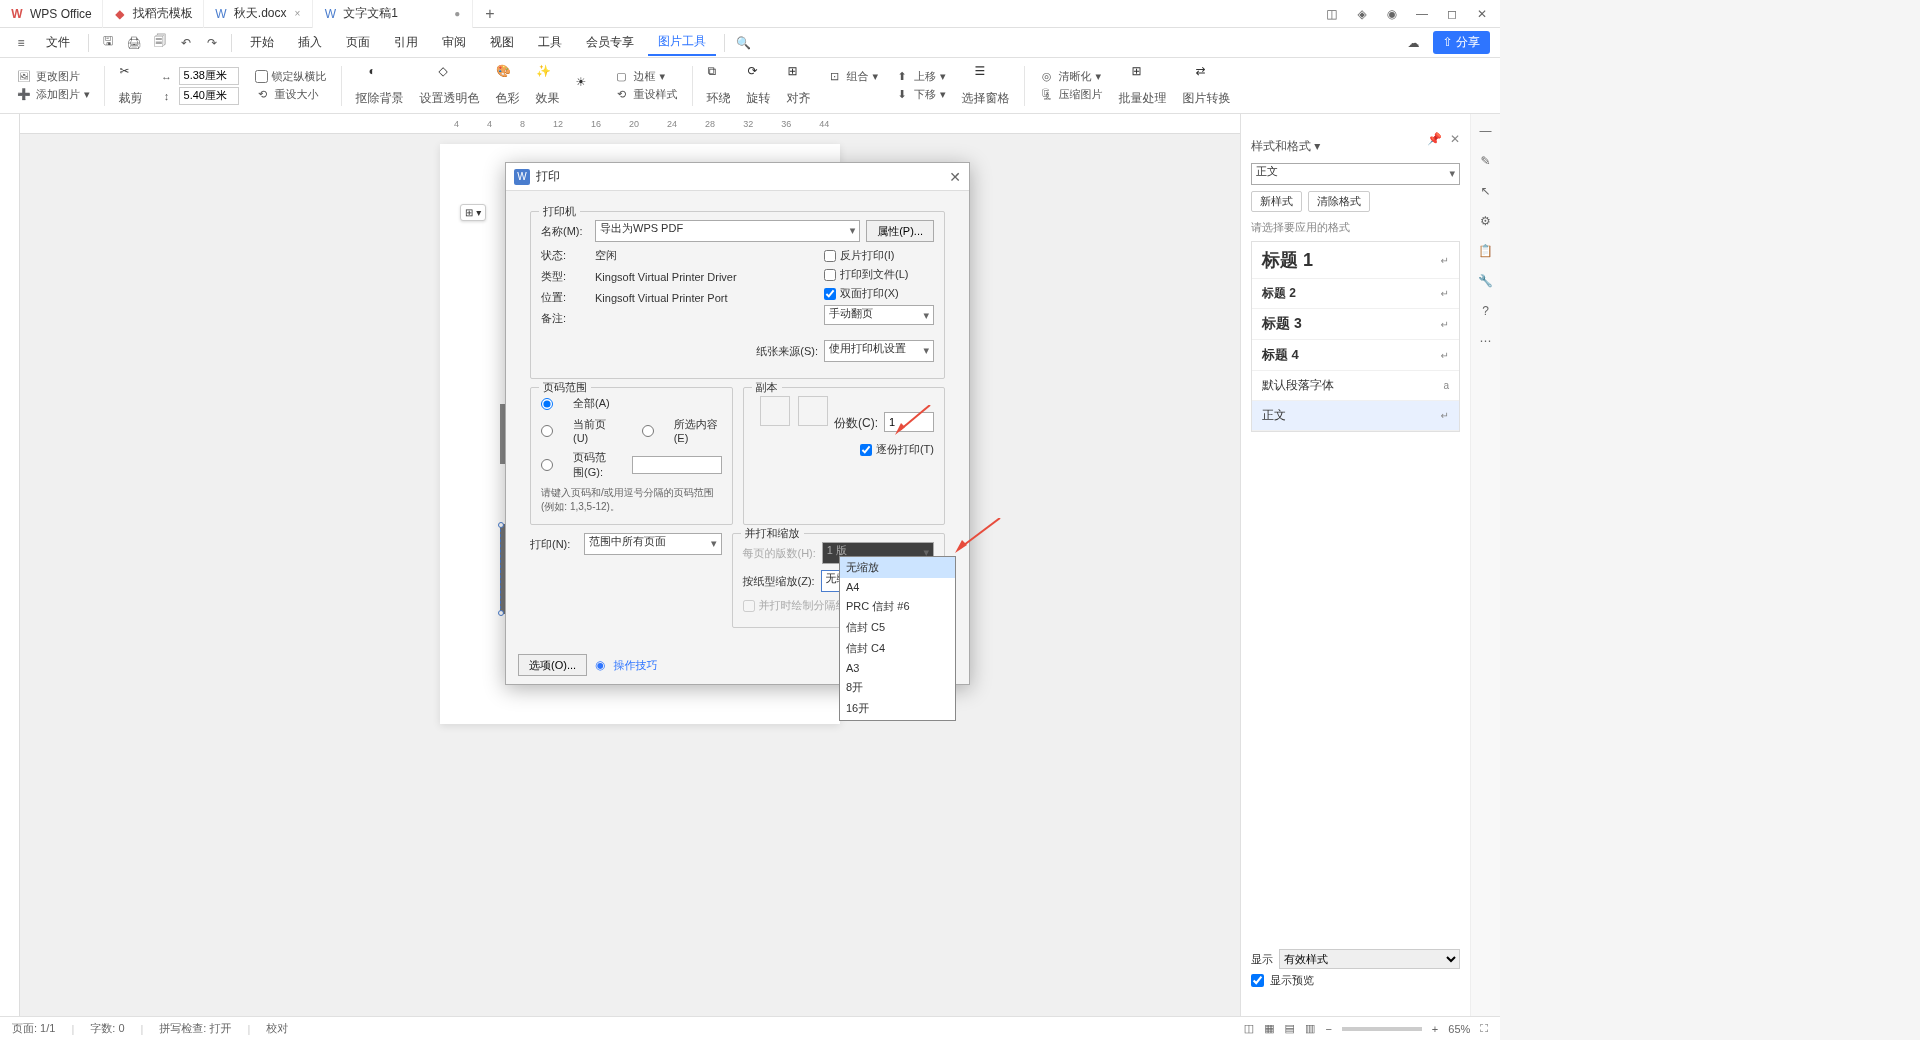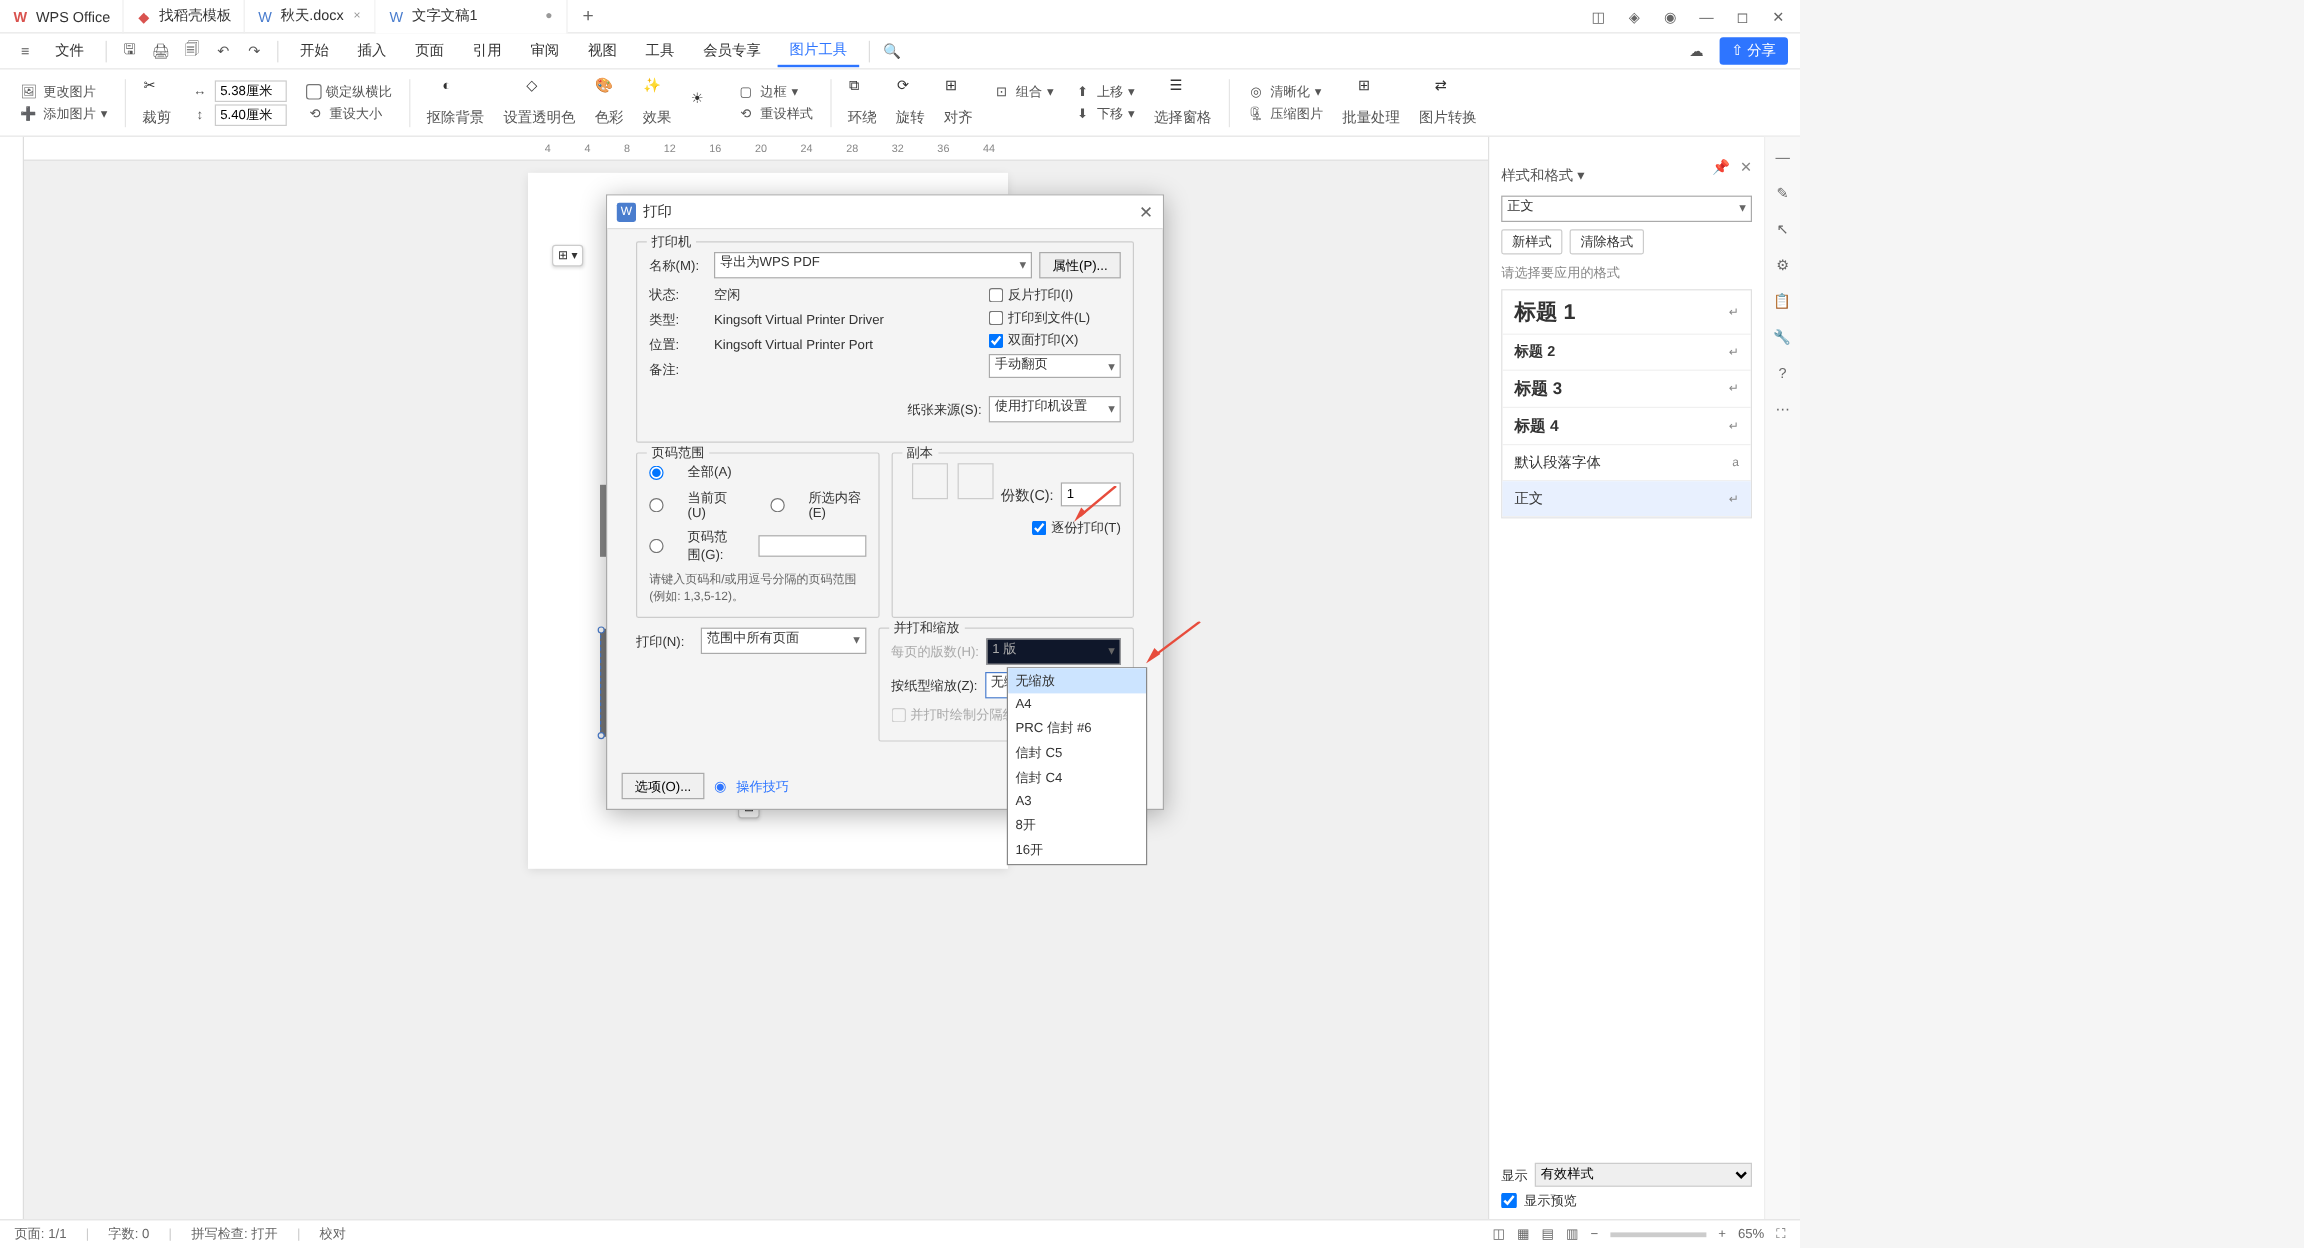--- a/index.html
+++ b/index.html
@@ -63,30 +63,30 @@
 .style-list { border: 1px solid #e0e0e0; }
 .style-item { display: flex; justify-content: space-between; align-items: center; padding: 6px 10px; border-bottom: 1px solid #f0f0f0; cursor: pointer; }
 .style-item.selected { background: #e8f0fe; }
 .style-item .arr { color: #888; font-size: 10px; }
 .h1-style { font-size: 18px; font-weight: bold; }
 .h2-style { font-size: 12px; font-weight: bold; }
 .h3-style { font-size: 14px; font-weight: bold; }
 .h4-style { font-size: 13px; font-weight: bold; }
 .panel-sidebar { width: 30px; background: #f8f8f8; border-left: 1px solid #eee; display: flex; flex-direction: column; align-items: center; gap: 16px; padding-top: 10px; }
 .panel-sidebar span { color: #666; cursor: pointer; }
-.panel-bottom { position: absolute; bottom: 4px; left: 10px; right: 40px; }
+.panel-bottom { position: absolute; bottom: 24px; left: 10px; right: 40px; }
 .panel-bottom-row { display: flex; align-items: center; gap: 6px; font-size: 11px; margin-bottom: 4px; }
 .panel-bottom-select { flex: 1; height: 20px; border: 1px solid #ccc; font-size: 11px; }
 
 
 .dialog { position: absolute; left: 505px; top: 162px; width: 465px; background: #f4f4f4; border: 1px solid #aaa; box-shadow: 0 4px 20px rgba(0,0,0,0.3); z-index: 100; }
 .dialog-title { height: 28px; display: flex; align-items: center; padding: 0 8px; background: #fff; border-bottom: 1px solid #ddd; }
 .dialog-title .ic { width: 16px; height: 16px; background: #4a7dce; color: #fff; display: inline-flex; align-items: center; justify-content: center; font-size: 10px; margin-right: 6px; border-radius: 2px; }
 .dialog-close { margin-left: auto; cursor: pointer; font-size: 14px; color: #666; }
-.dialog-body { padding: 10px 24px; }
+.dialog-body { padding: 10px 24px; margin-top: 10px; }
 .fieldset { border: 1px solid #ccc; border-radius: 2px; padding: 8px 10px 10px; margin-bottom: 8px; position: relative; }
 .fieldset-label { position: absolute; top: -8px; left: 8px; background: #f4f4f4; padding: 0 4px; font-size: 11px; }
 .form-row { display: flex; align-items: center; gap: 6px; margin-bottom: 6px; font-size: 11px; }
 .form-row label { min-width: 48px; }
 .form-select { flex: 1; height: 22px; border: 1px solid #aaa; background: #fff; font-size: 11px; padding: 0 4px; position: relative; }
 .form-select::after { content: "▾"; position: absolute; right: 4px; top: 3px; color: #666; }
 .form-btn { height: 22px; padding: 0 10px; border: 1px solid #aaa; background: #f0f0f0; font-size: 11px; cursor: pointer; }
 .form-text { flex: 1; }
 .check-row { display: flex; align-items: center; gap: 4px; font-size: 11px; margin-bottom: 4px; }
 .check-row input { width: 12px; height: 12px; }
@@ -417,21 +417,21 @@
       <div>
         <div class="form-row">
           <label>打印(N):</label>
           <div class="form-select"><span>范围中所有页面</span></div>
         </div>
       </div>
       <div class="fieldset">
         <div class="fieldset-label">并打和缩放</div>
         <div class="form-row disabled">
           <label>每页的版数(H):</label>
-          <div class="form-select" style="background:#0f172a"><span>1 版</span></div>
+          <div class="form-select" style="background:#404040"><span>1 版</span></div>
         </div>
         <div class="form-row">
           <label>按纸型缩放(Z):</label>
           <div class="form-select" style="border-color:#4a7dce"><span>无缩放</span></div>
         </div>
         <div class="check-row disabled">
             <input type="checkbox" disabled="" style="">
             <span>并打时绘制分隔线(D)</span>
           </div>
       </div>

